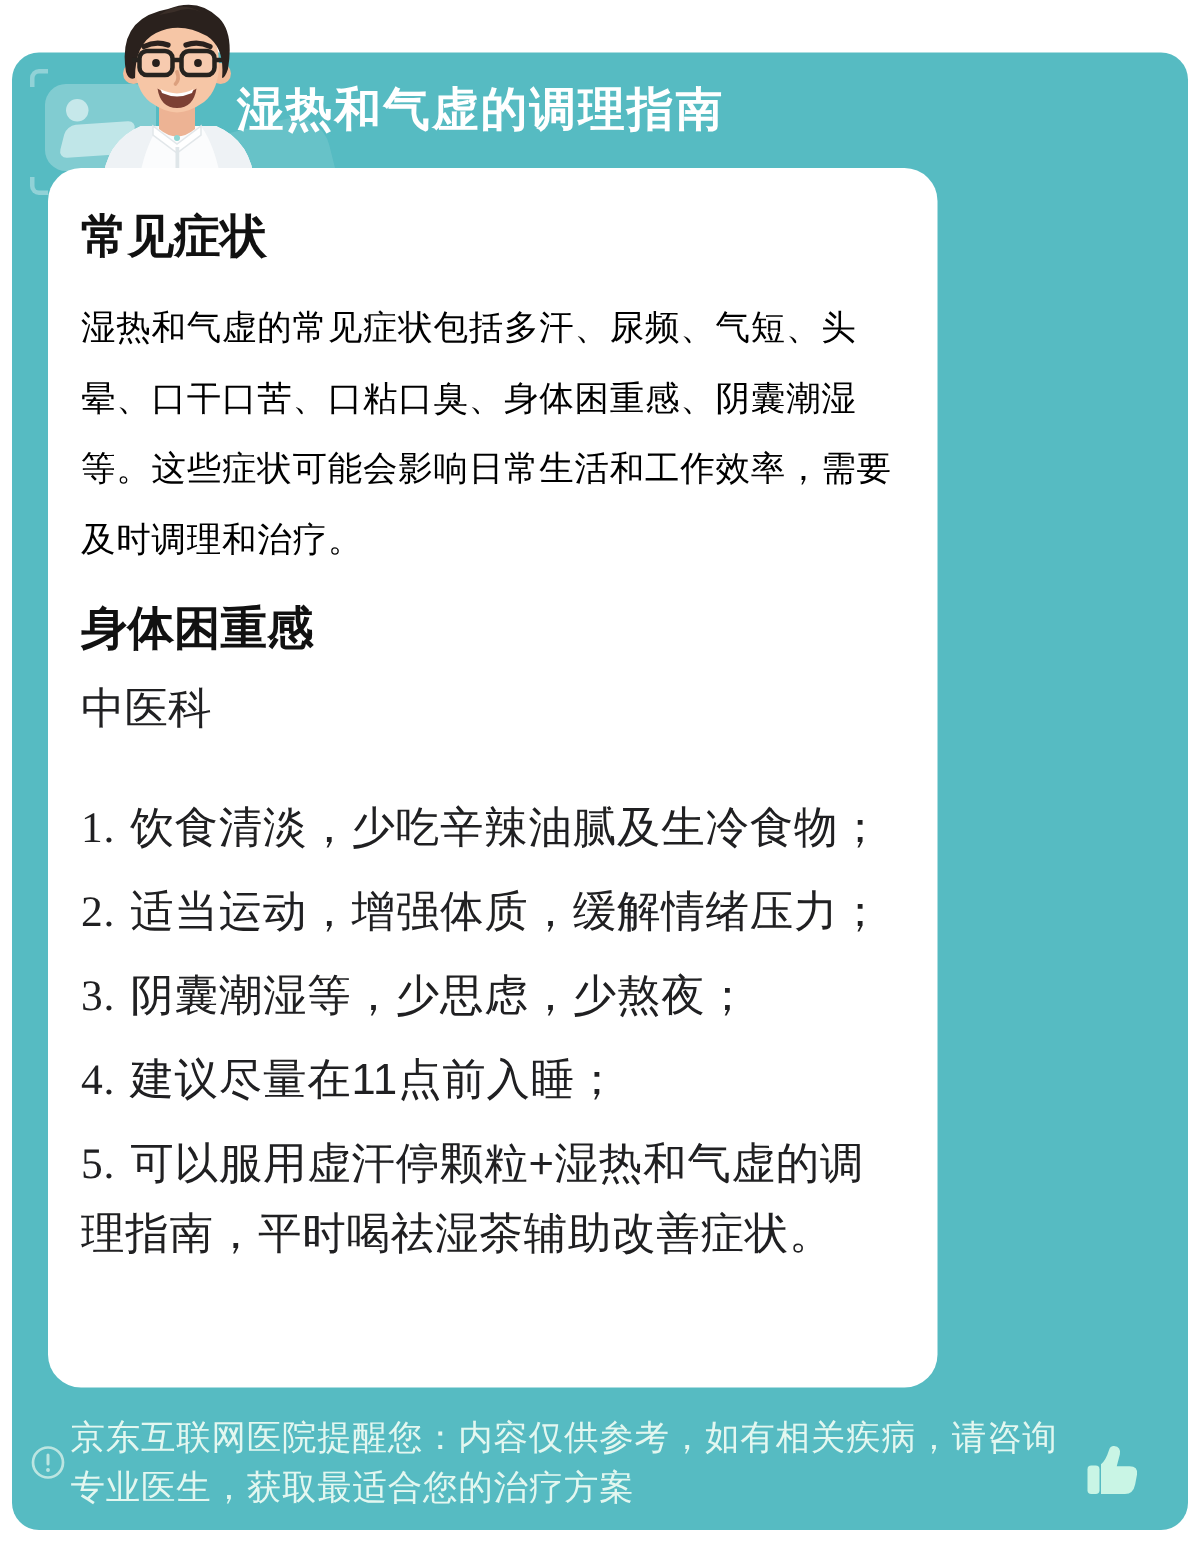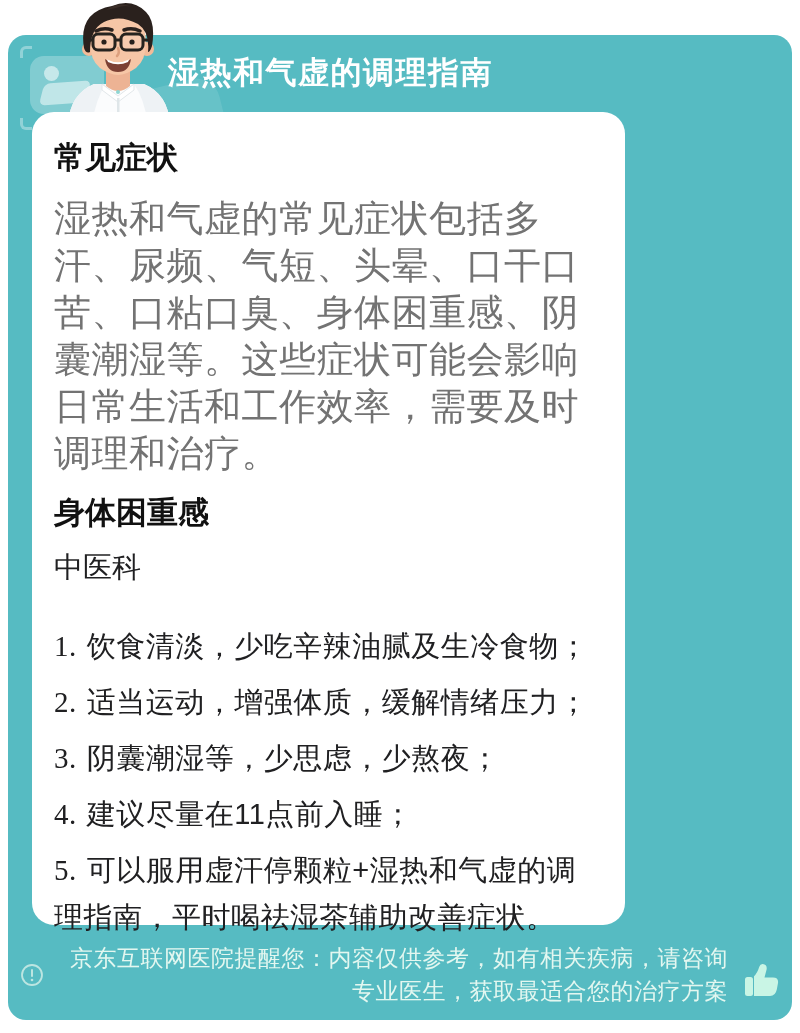--- a/index.html
+++ b/index.html
@@ -54,55 +54,55 @@
   .corner{position:absolute;width:12px;height:12px;border:3px solid rgba(255,255,255,0.35);}
   .corner.tl{left:20px;top:46px;border-right:none;border-bottom:none;border-radius:6px 0 0 0;}
   .corner.tr{left:108px;top:46px;border-left:none;border-bottom:none;border-radius:0 6px 0 0;}
   .corner.bl{left:20px;top:118px;border-right:none;border-top:none;border-radius:0 0 0 6px;}
   .corner.br{left:108px;top:118px;border-left:none;border-top:none;border-radius:0 0 6px 0;}
 
   .avatar{
     position:absolute;left:56px;top:2px;width:124px;height:122px;
   }
   .page-title{
-    position:absolute;left:168px;top:52px;
+    position:absolute;left:158px;top:52px;
     font-size:31px;font-weight:700;color:var(--title-text,#fff);
     letter-spacing:1.5px;white-space:nowrap;
   }
   .content-card{
     position:absolute;left:32px;top:112px;width:593px;height:813px;
     background:var(--card-bg,#fff);
     border-radius:22px;
     padding:12px 26px 0 22px;
     color:var(--body-text,#1d1d1f);
   }
   .content-card h2{
     font-size:31px;font-weight:700;line-height:1.3;
     margin:16px 0 10px;color:#111;
   }
   .content-card h2.first{margin-top:14px;}
   .content-card p.body{
-    font-size:37px;line-height:47px;letter-spacing:0.5px;
-    margin:17px 0 8px;color:#737373;
+    font-size:23px;line-height:47px;letter-spacing:0.5px;
+    margin:17px 0 8px;color:#000000;
   }
   .content-card p.plain{
     font-size:29px;line-height:47px;margin:6px 0 0;color:#202022;
   }
   .tips-list{margin-top:32px;}
   .list-item{
     font-size:29px;line-height:47px;letter-spacing:0.5px;
     margin:0 0 9px;color:#202022;
   }
   .list-item .num{
     font-family:"Liberation Serif","DejaVu Serif",serif;
     margin-right:10px;
   }
   .footer-bar{
     position:absolute;left:20px;top:942px;width:760px;
-    display:flex;align-items:center;gap:18px;text-align:right;
+    display:flex;align-items:center;gap:3px;
   }
   .footer-bar .info-icon{flex:0 0 auto;width:24px;height:24px;opacity:0.75;}
   .footer-text{
     flex:1 1 auto;max-width:676px;
     font-size:23px;line-height:33px;letter-spacing:0.5px;
     color:var(--footer-text,#e3f7f0);
   }
   .thumb-btn{
     flex:0 0 auto;width:38px;height:40px;background:none;border:none;cursor:pointer;
     padding:0;margin-left:-4px;margin-top:10px;

